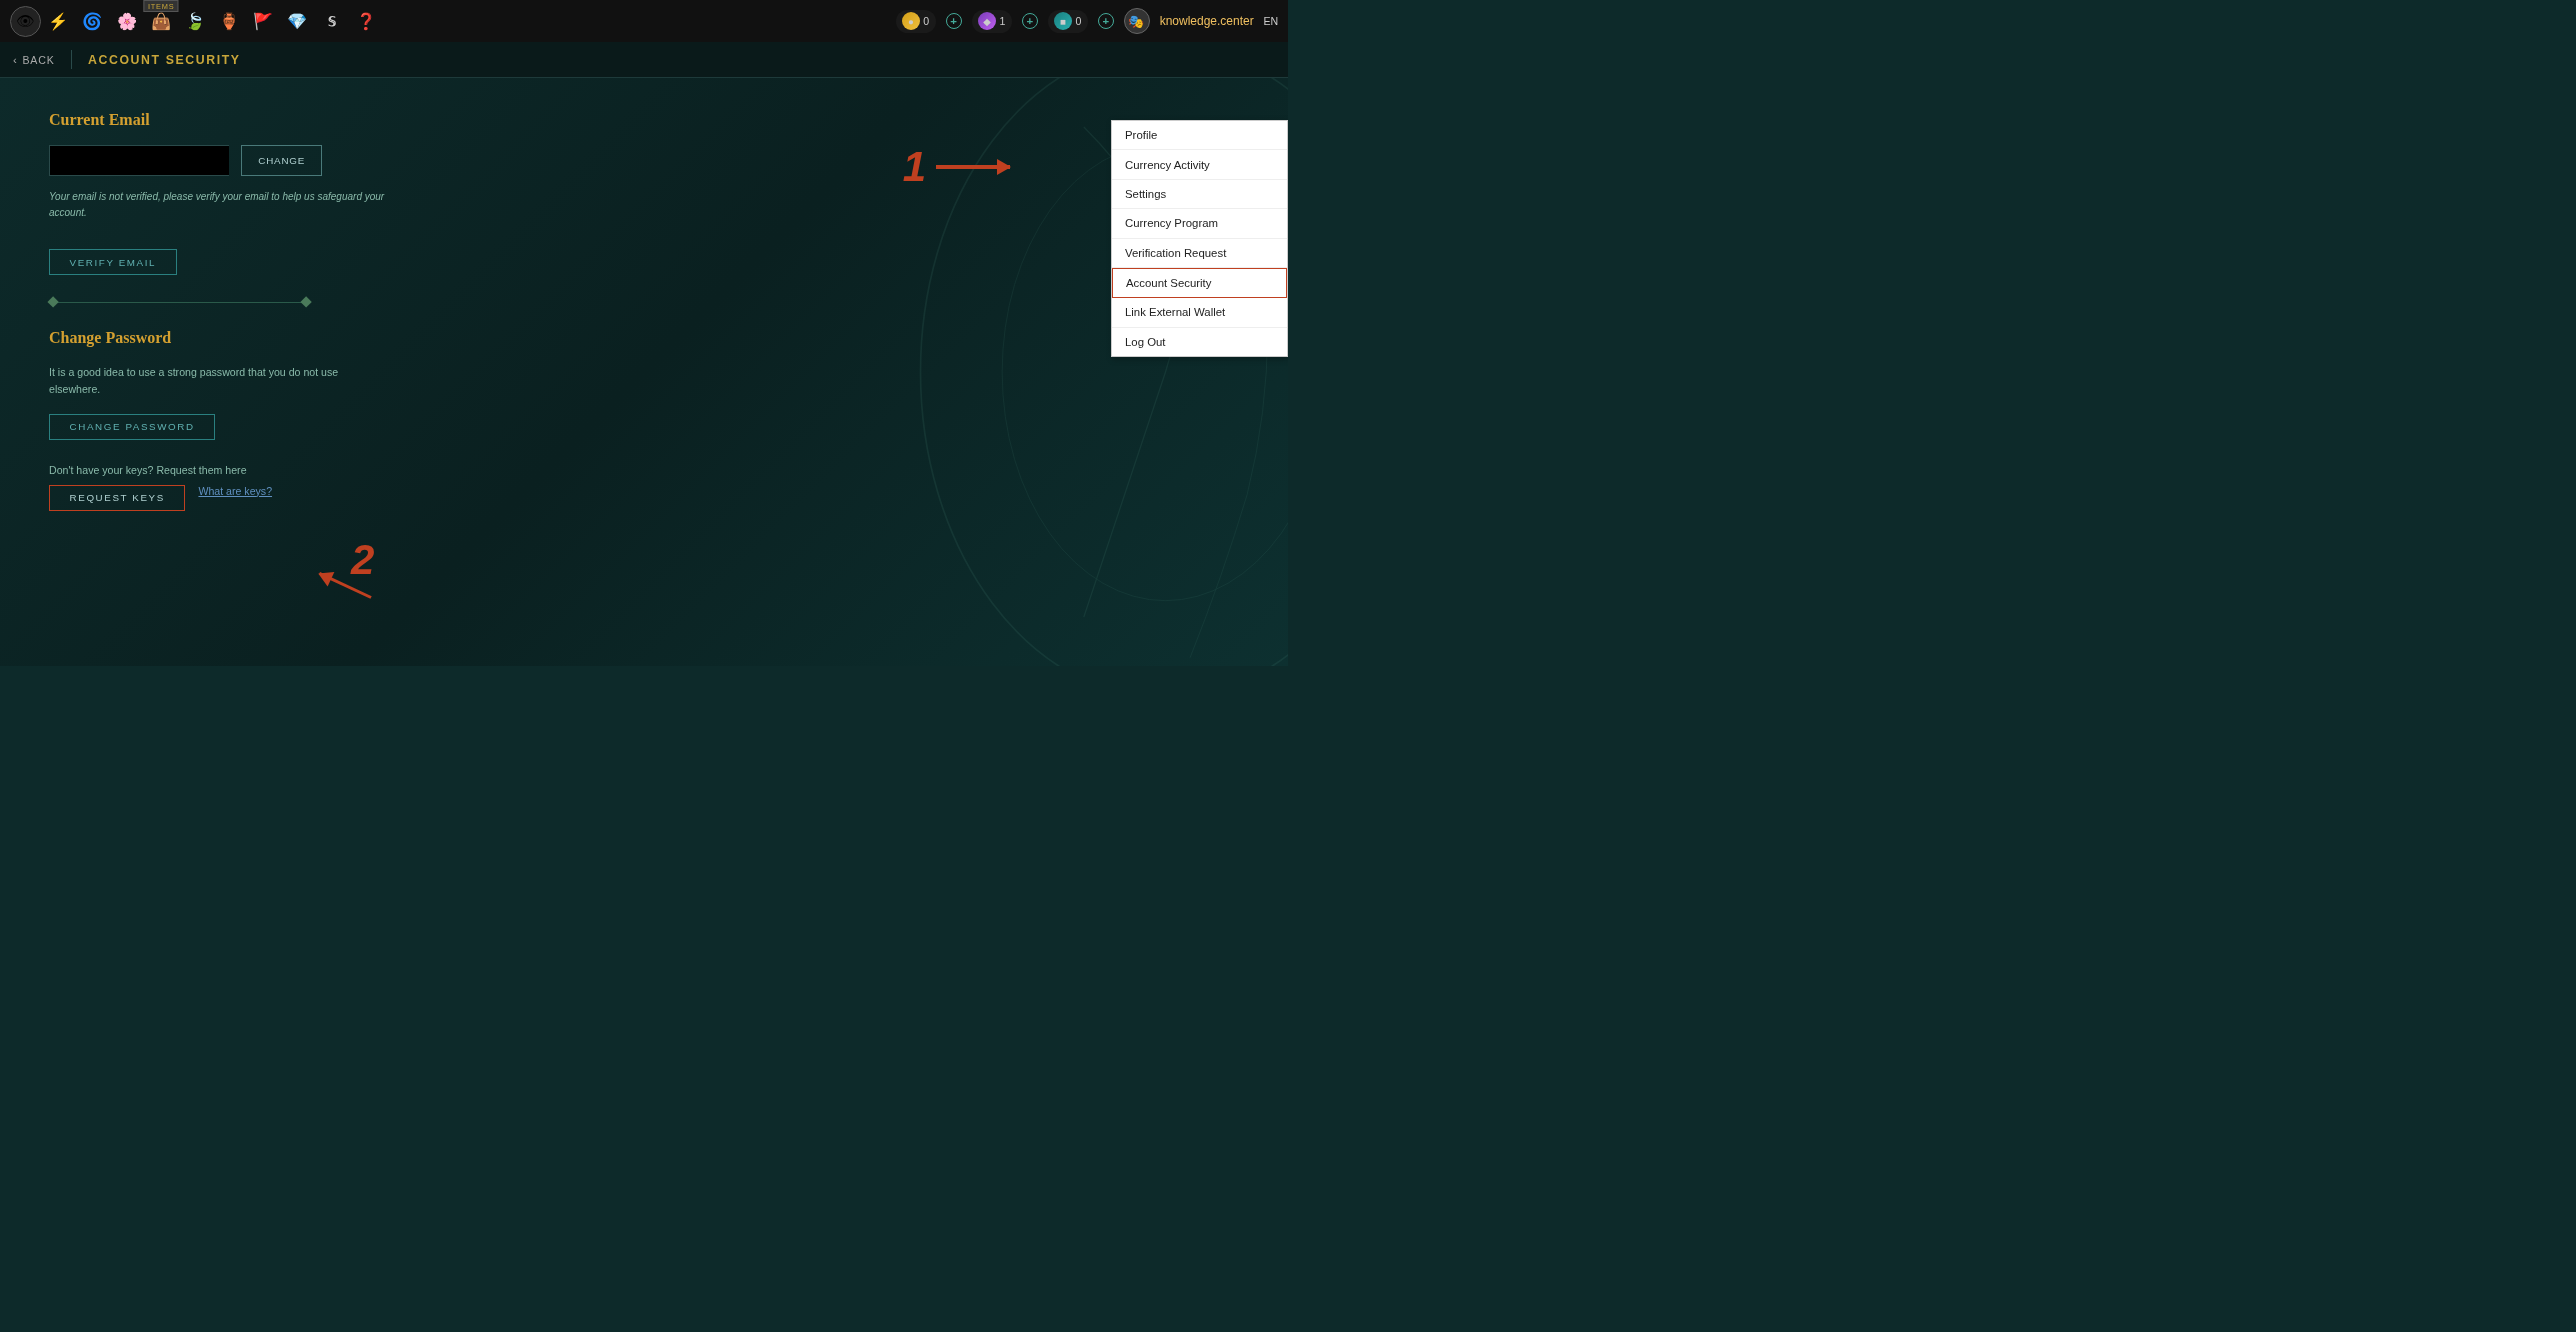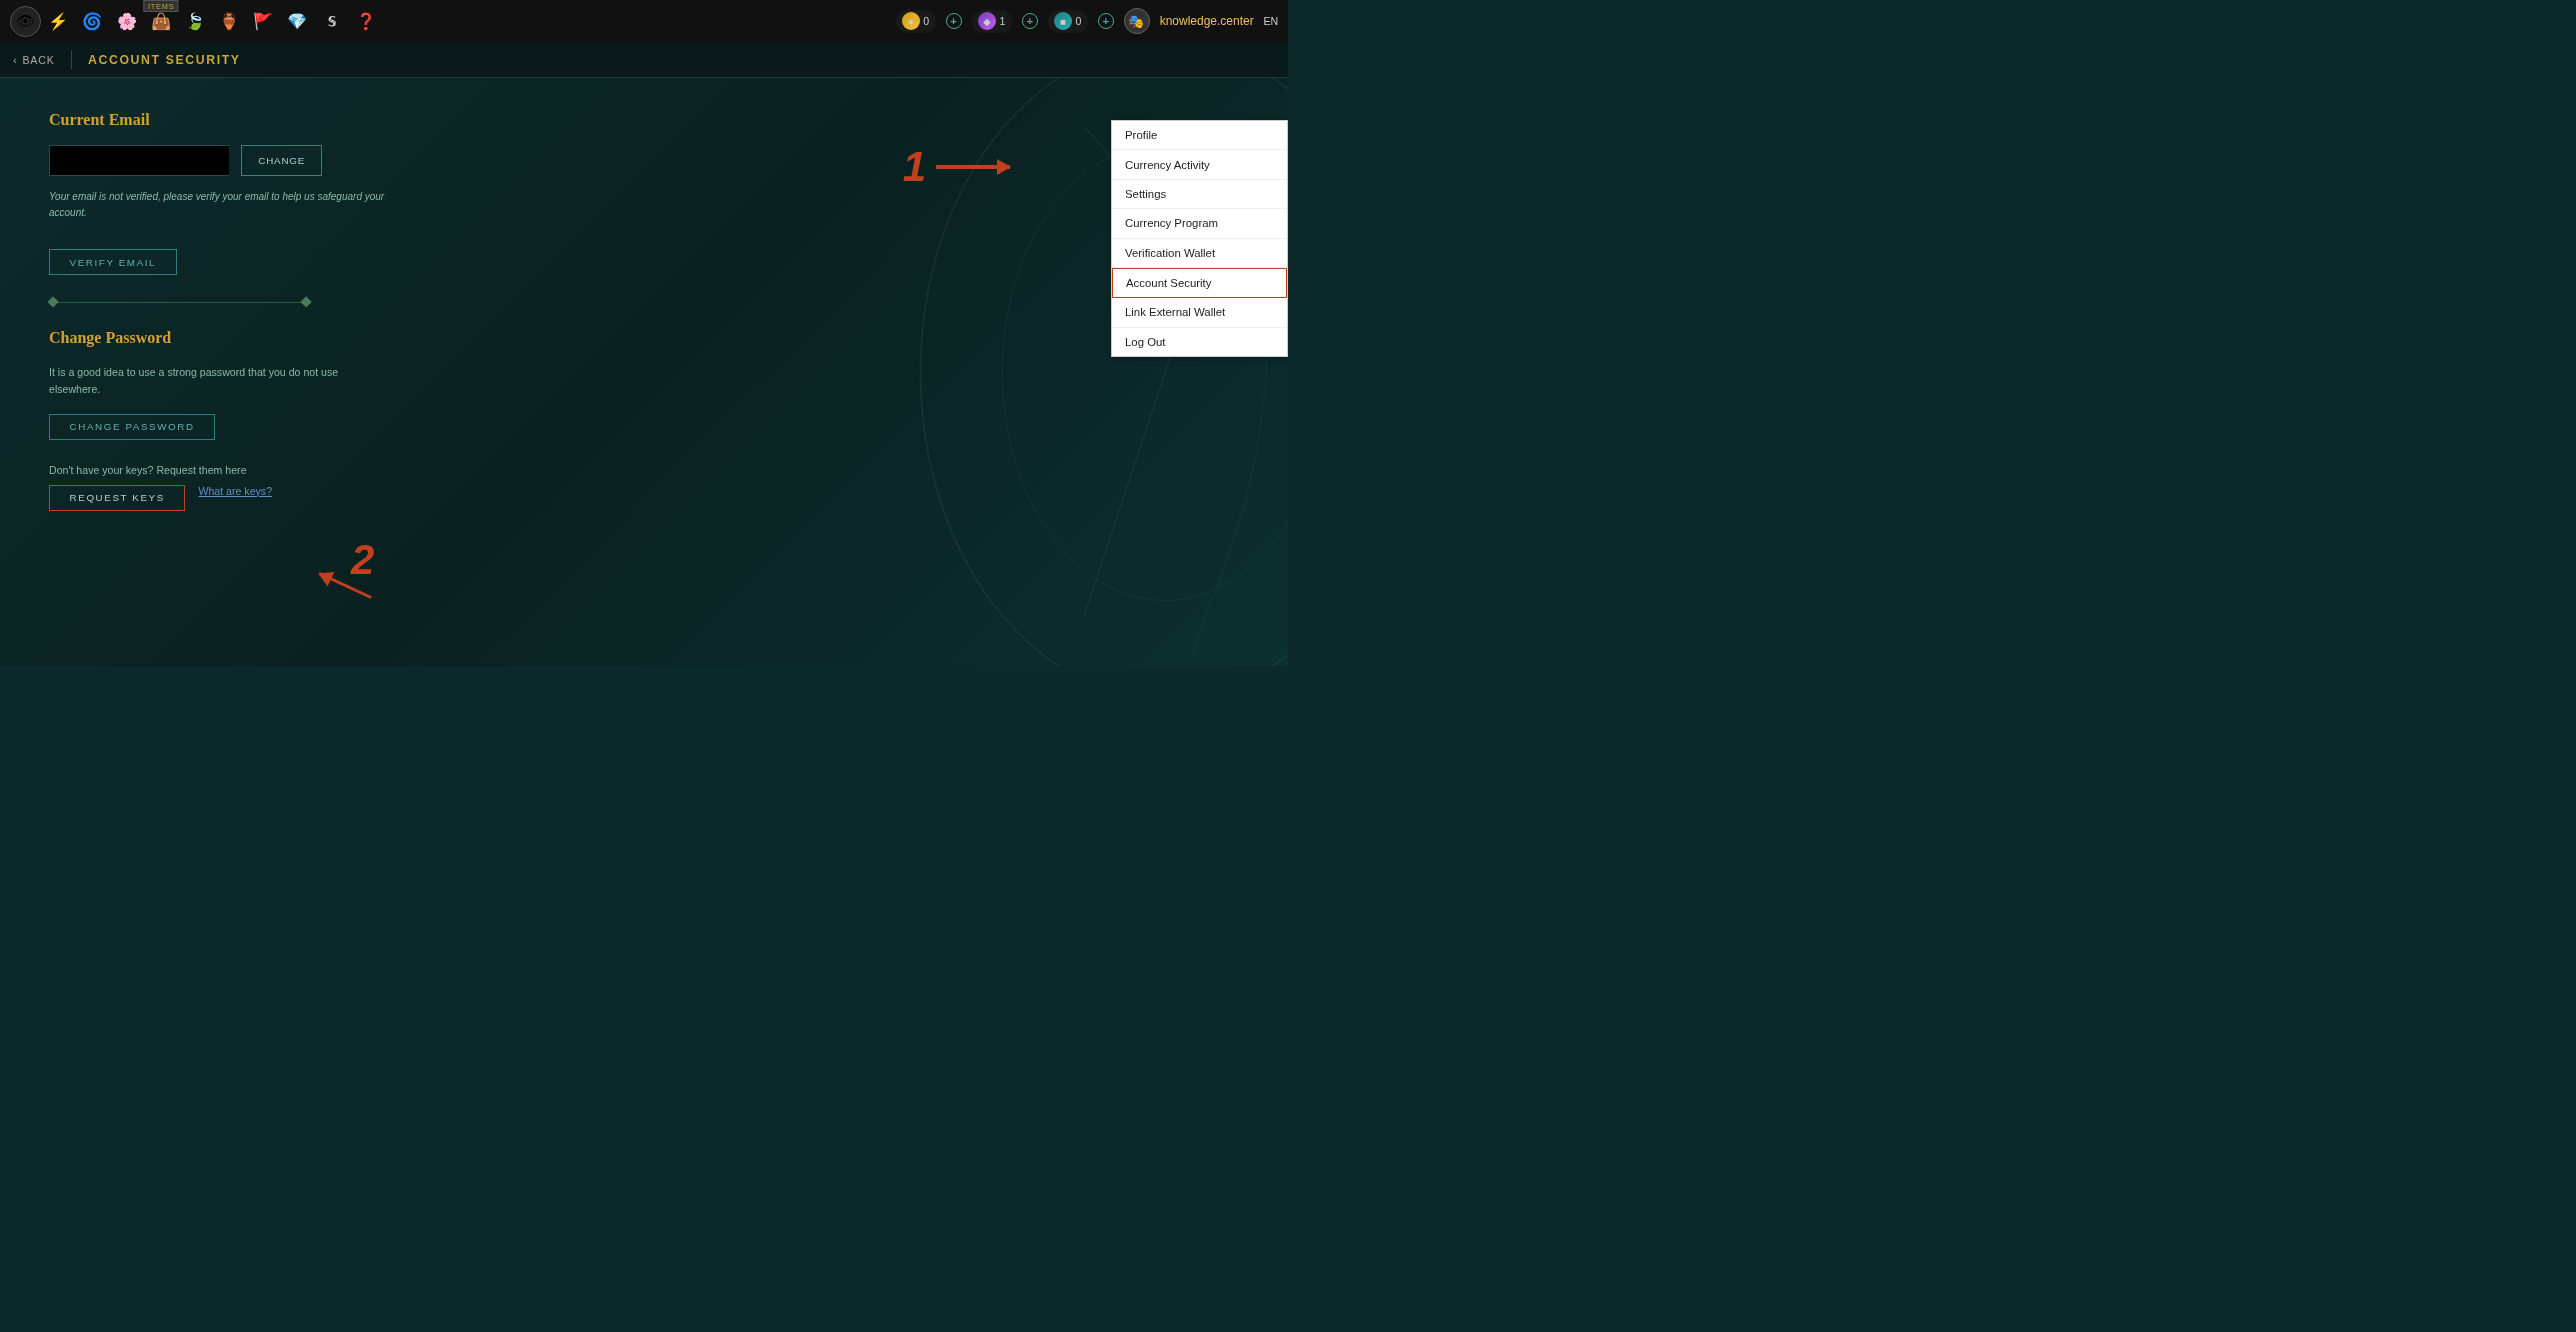--- a/index.html
+++ b/index.html
@@ -472,20 +472,20 @@
     </div>
 
   </div>
 
   <div class="nav-dropdown-container">
     <div class="dropdown-menu">
       <div class="dropdown-item">Profile</div>
       <div class="dropdown-item">Currency Activity</div>
       <div class="dropdown-item">Settings</div>
       <div class="dropdown-item">Currency Program</div>
-      <div class="dropdown-item">Verification Wallet</div>
+      <div class="dropdown-item">Verification Request</div>
       <div class="dropdown-item active">Account Security</div>
       <div class="dropdown-item">Link External Wallet</div>
       <div class="dropdown-item">Log Out</div>
     </div>
   </div>
 </div>
 
 
 </body></html>

